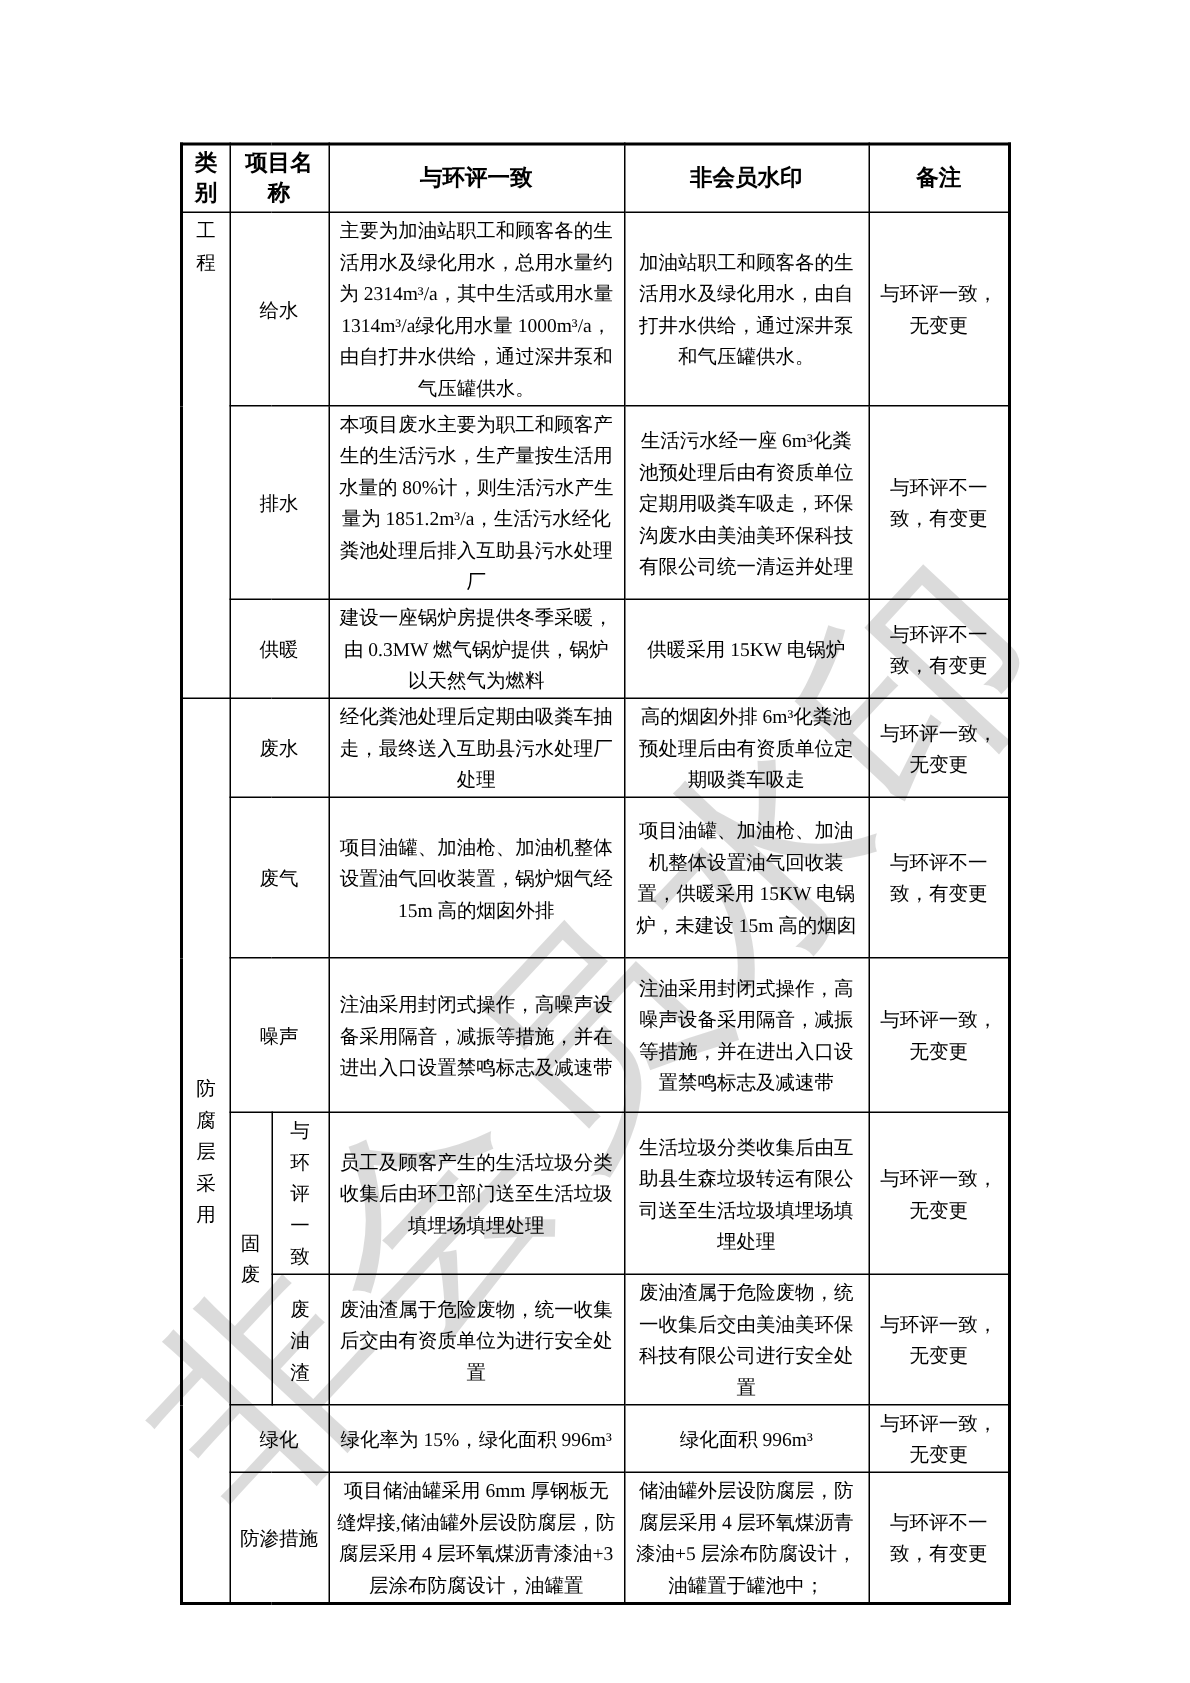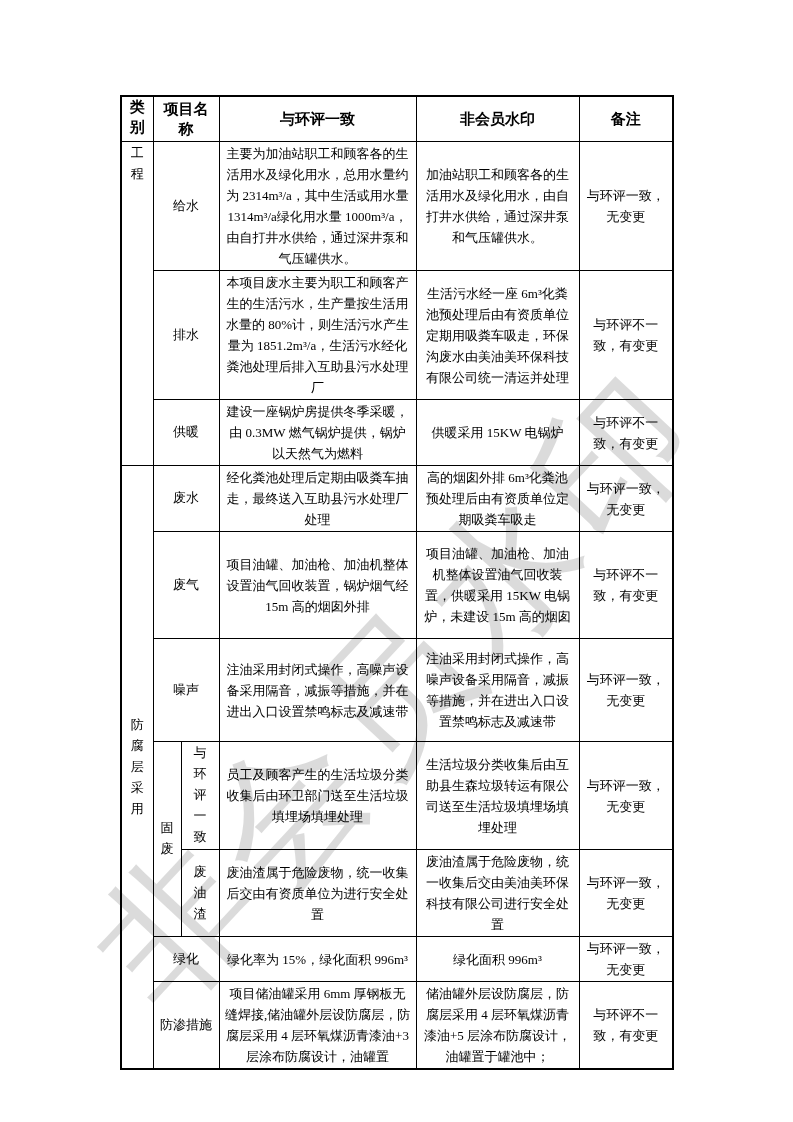--- a/index.html
+++ b/index.html
@@ -24,21 +24,21 @@
   .env-table td, .env-table th {
     border:1px solid #000;
     font-size:13px; line-height:21px; font-weight:normal;
     text-align:center; vertical-align:middle;
     padding:1px 5px; background:transparent;
     word-break:normal; overflow-wrap:break-word;
   }
   .env-table th {
     font-size:15px; font-weight:bold; line-height:20px; padding:2px 6px;
   }
-  .cell-narrow { padding:1px 6px !important;font-family:Liberation Mono, monospace; }
+  .cell-narrow { padding:1px 6px !important; }
   .v-top   { vertical-align:top !important; }
   .ta-left { text-align:left; }
 </style>
 </head>
 <body>
 
 <div class="page">
 
   <div class="watermark">非会员水印</div>
 

